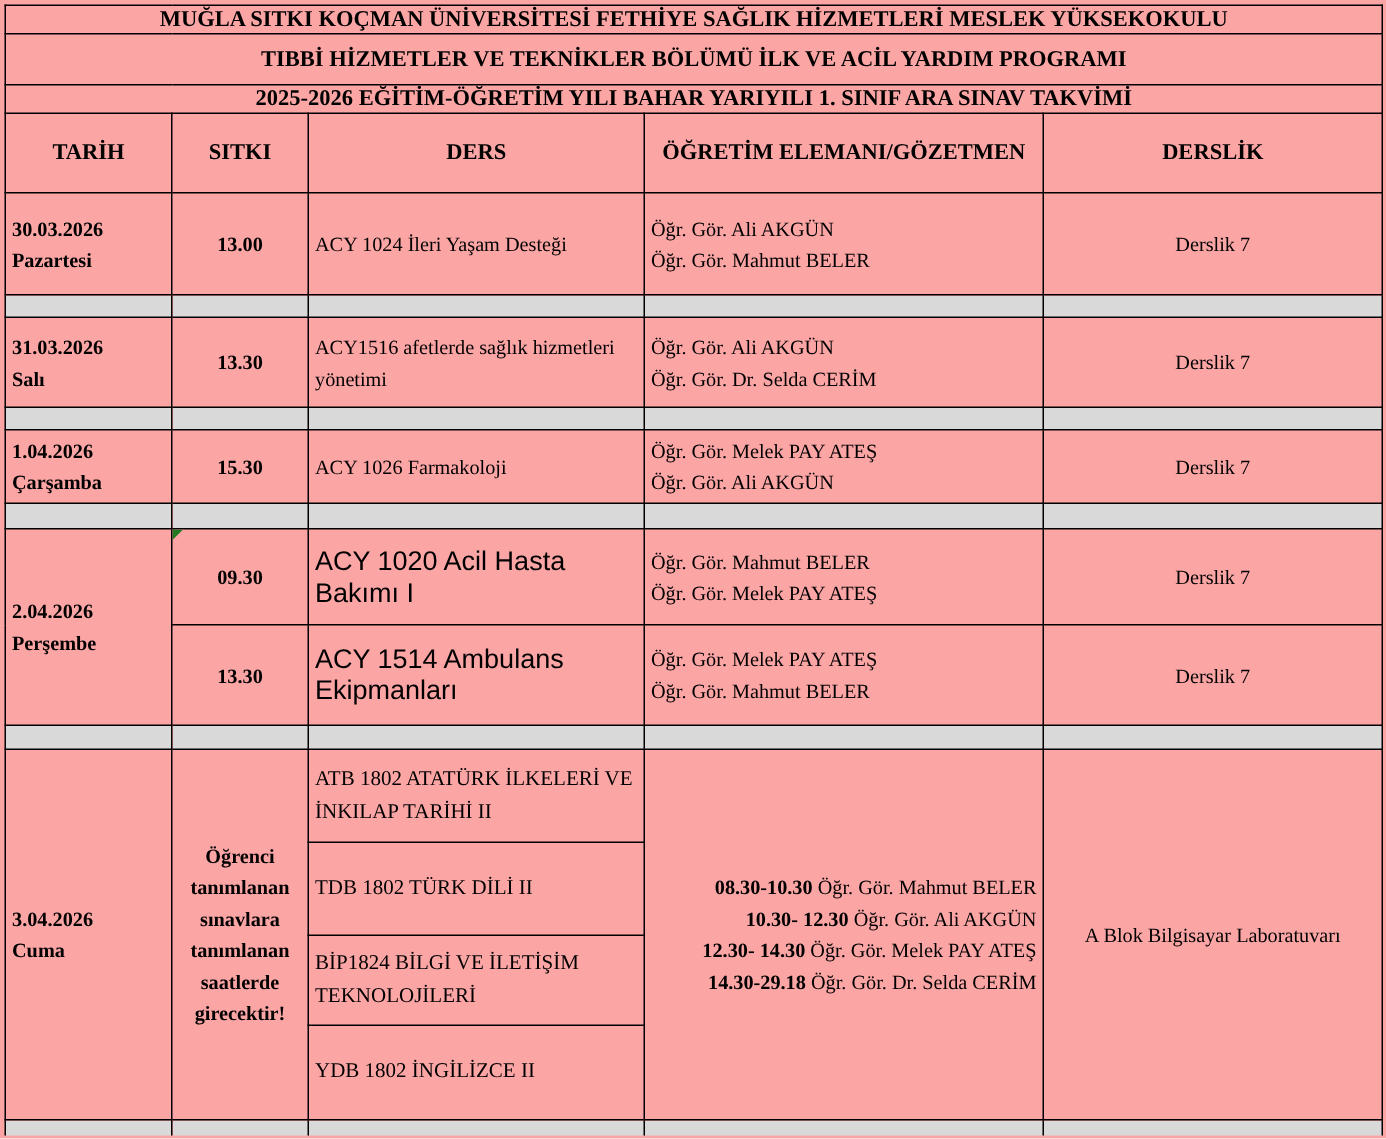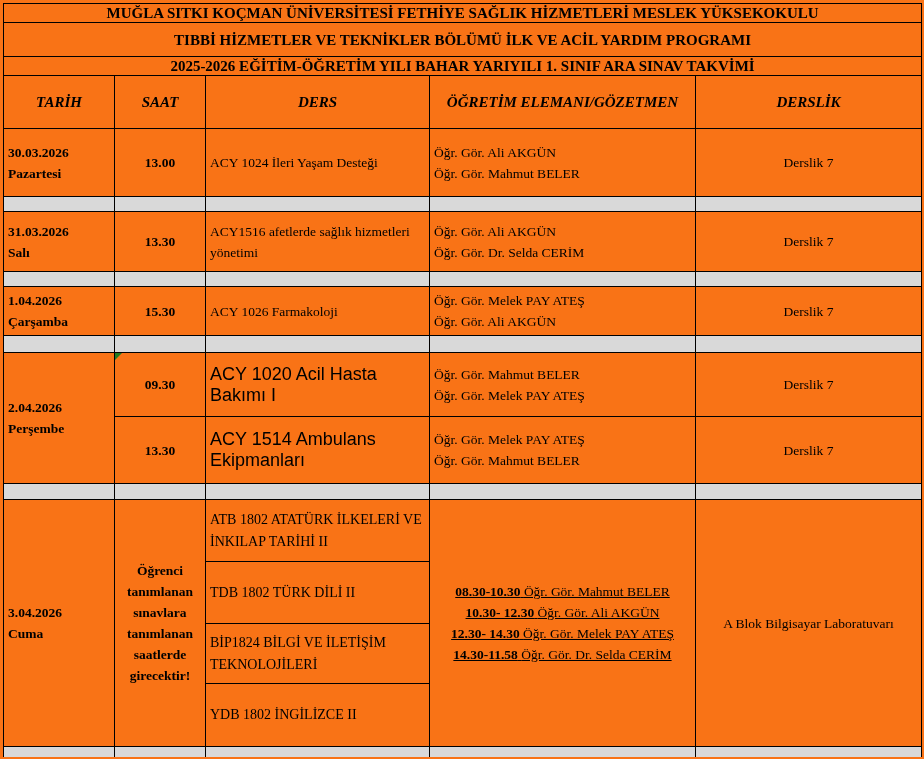--- a/index.html
+++ b/index.html
@@ -5,21 +5,21 @@
   html, body {
     margin: 0;
     padding: 0;
     background: #ffffff;
   }
   .page {
     position: relative;
     width: 924px;
     height: 759px;
     overflow: hidden;
-    background: #f97316;
+    background: #fca5a5;
     font-family: "Liberation Serif", "DejaVu Serif", serif;
     color: #000000;
   }
   table.schedule {
     position: absolute;
     left: 3px;
     top: 3px;
     width: 918px;
     border-collapse: collapse;
     table-layout: fixed;
@@ -42,21 +42,21 @@
   }
   
   tr.r-cols td {
     text-align: center;
     font-weight: bold;
     font-size: 15px;
   }
   
   tr.h19 { height: 19px; }
   tr.h21 { height: 34px; }
-  tr.h39 { height: 53px; font-style: italic; }
+  tr.h39 { height: 53px; }
   tr.h68 { height: 68px; }
   tr.h70 { height: 60px; }
   tr.h69 { height: 49px; }
   tr.h64 { height: 64px; }
   tr.h67 { height: 67px; }
   tr.h62 { height: 62px; }
   tr.h60 { height: 60px; }
   tr.h63 { height: 63px; }
   tr.sep { height: 14px; }
   tr.sep td { background: #d9d9d9; padding: 0; }
@@ -84,21 +84,21 @@
   }
   td.c-course.big { font-size: 14px; line-height: 22px; }
   td.c-inst { text-align: left; line-height: 22px; }
   td.c-room { text-align: center; }
   td.c-note {
     text-align: center;
     font-weight: bold;
     line-height: 20px;
     padding: 0 6px;
   }
-  td.c-fri-inst { text-align: center; font-size: 14px; line-height: 23px; padding-left: 5px; text-decoration: underline; }
+  td.c-fri-inst { text-align: right; font-size: 14px; line-height: 23px; padding-left: 5px; }
   td.c-fri-inst .t { font-weight: bold; }
   
   .corner-marker {
     position: absolute;
     top: 0;
     left: 0;
     width: 0;
     height: 0;
     border-top: 7px solid #217a21;
     border-right: 7px solid transparent;
@@ -123,21 +123,21 @@
     </tr>
     <tr class="r-title h21">
       <td colspan="5">TIBBİ HİZMETLER VE TEKNİKLER BÖLÜMÜ İLK VE ACİL YARDIM PROGRAMI</td>
     </tr>
     <tr class="r-title h19">
       <td colspan="5">2025-2026 EĞİTİM-ÖĞRETİM YILI BAHAR YARIYILI  1. SINIF ARA SINAV TAKVİMİ</td>
     </tr>
 
     <tr class="r-cols h39">
       <td>TARİH</td>
-      <td>SAAT</td>
+      <td>SITKI</td>
       <td>DERS</td>
       <td>ÖĞRETİM ELEMANI/GÖZETMEN</td>
       <td>DERSLİK</td>
     </tr>
 
     <tr class="h68">
       <td class="c-date">
         <div>30.03.2026</div>
         <div>Pazartesi</div>
       </td>
@@ -240,21 +240,21 @@
       <td class="c-date" rowspan="4">
         <div>3.04.2026</div>
         <div>Cuma</div>
       </td>
       <td class="c-note" rowspan="4">Öğrenci tanımlanan sınavlara tanımlanan saatlerde girecektir!</td>
       <td class="c-course big">ATB 1802 ATATÜRK İLKELERİ VE İNKILAP TARİHİ II</td>
       <td class="c-fri-inst" rowspan="4">
         <div><span class="t">08.30-10.30</span> <span>Öğr. Gör. Mahmut BELER</span></div>
         <div><span class="t">10.30- 12.30</span> <span>Öğr. Gör.  Ali AKGÜN</span></div>
         <div><span class="t">12.30- 14.30</span> <span>Öğr. Gör. Melek PAY ATEŞ</span></div>
-        <div><span class="t">14.30-11.58</span> <span>Öğr. Gör. Dr. Selda CERİM</span></div>
+        <div><span class="t">14.30-29.18</span> <span>Öğr. Gör. Dr. Selda CERİM</span></div>
       </td>
       <td class="c-room" rowspan="4">A Blok Bilgisayar Laboratuvarı</td>
     </tr>
     <tr class="h62">
       <td class="c-course big">TDB 1802 TÜRK DİLİ II</td>
     </tr>
     <tr class="h60">
       <td class="c-course big">BİP1824 BİLGİ VE İLETİŞİM TEKNOLOJİLERİ</td>
     </tr>
     <tr class="h63">

